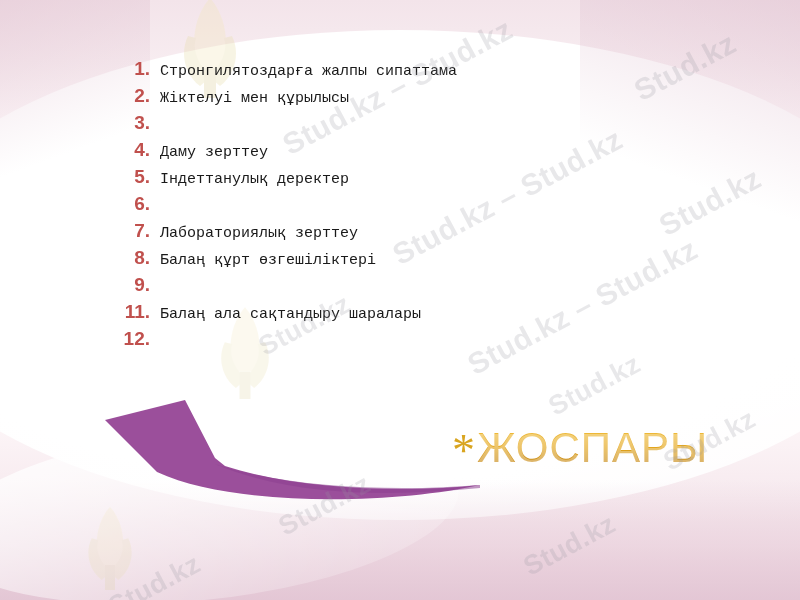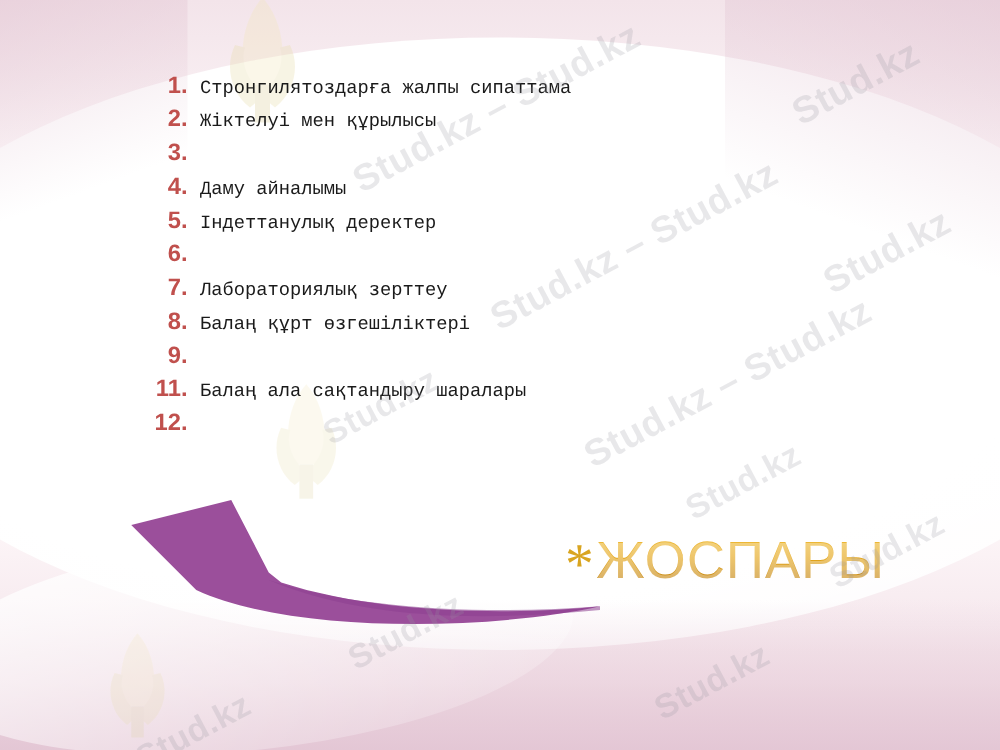--- a/index.html
+++ b/index.html
@@ -217,21 +217,21 @@
     </div>
     <div class="plan-row">
       <span class="plan-num">2.</span>
       <span class="plan-text">Жіктелуі мен құрылысы</span>
     </div>
     <div class="plan-row">
       <span class="plan-num">3.</span>
     </div>
     <div class="plan-row">
       <span class="plan-num">4.</span>
-      <span class="plan-text">Даму айналымы</span>
+      <span class="plan-text">Даму зерттеу</span>
     </div>
     <div class="plan-row">
       <span class="plan-num">5.</span>
       <span class="plan-text">Індеттанулық деректер</span>
     </div>
     <div class="plan-row">
       <span class="plan-num">6.</span>
     </div>
     <div class="plan-row">
       <span class="plan-num">7.</span>

